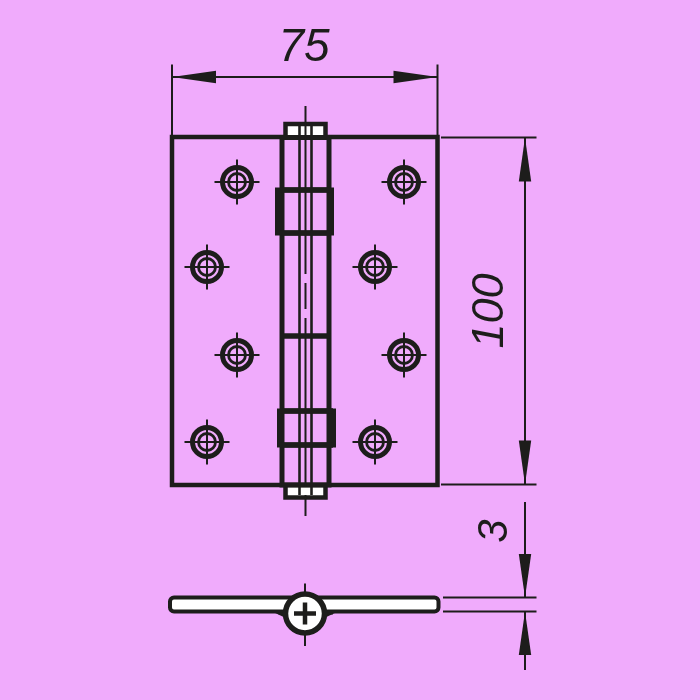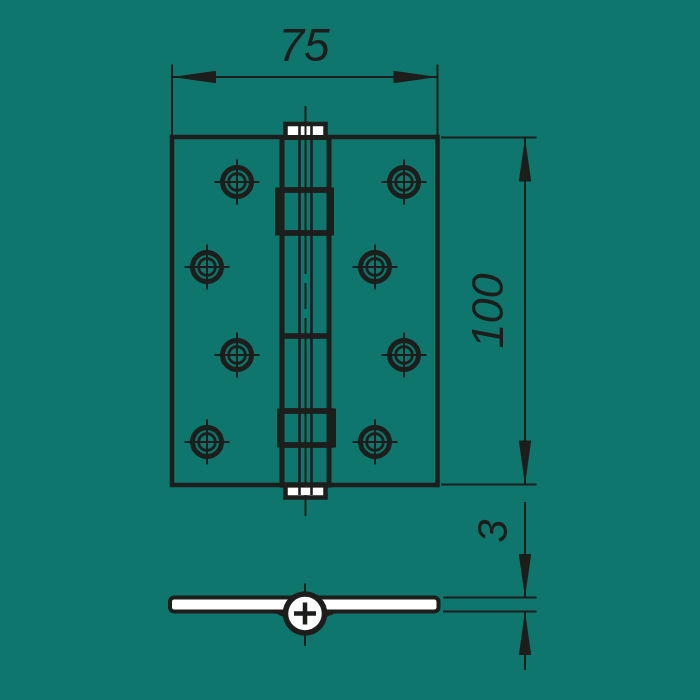--- a/index.html
+++ b/index.html
@@ -1,16 +1,16 @@
 <!DOCTYPE html>
 <html><head>
 <meta charset="utf-8">
 <style>
   html, body { margin: 0; padding: 0; background: #ffffff; }
-  .stage { width: 700px; height: 700px; position: relative; background: #0f766e; text-align: center; }
+  .stage { width: 700px; height: 700px; position: relative; background: #f0abfc; text-align: center; }
   svg { display: block; }
   .ln   { stroke: #1d1d1b; fill: none; }
   .thin { stroke-width: 2; }
   .pin  { stroke-width: 2.6; }
   .thick{ stroke-width: 4.5; }
   .bar5 { stroke-width: 5; }
   .div  { stroke-width: 5.5; }
   .fillw{ fill: #ffffff; stroke: #1d1d1b; }
   .solid{ fill: #1d1d1b; stroke: none; }
   .dimtxt {

